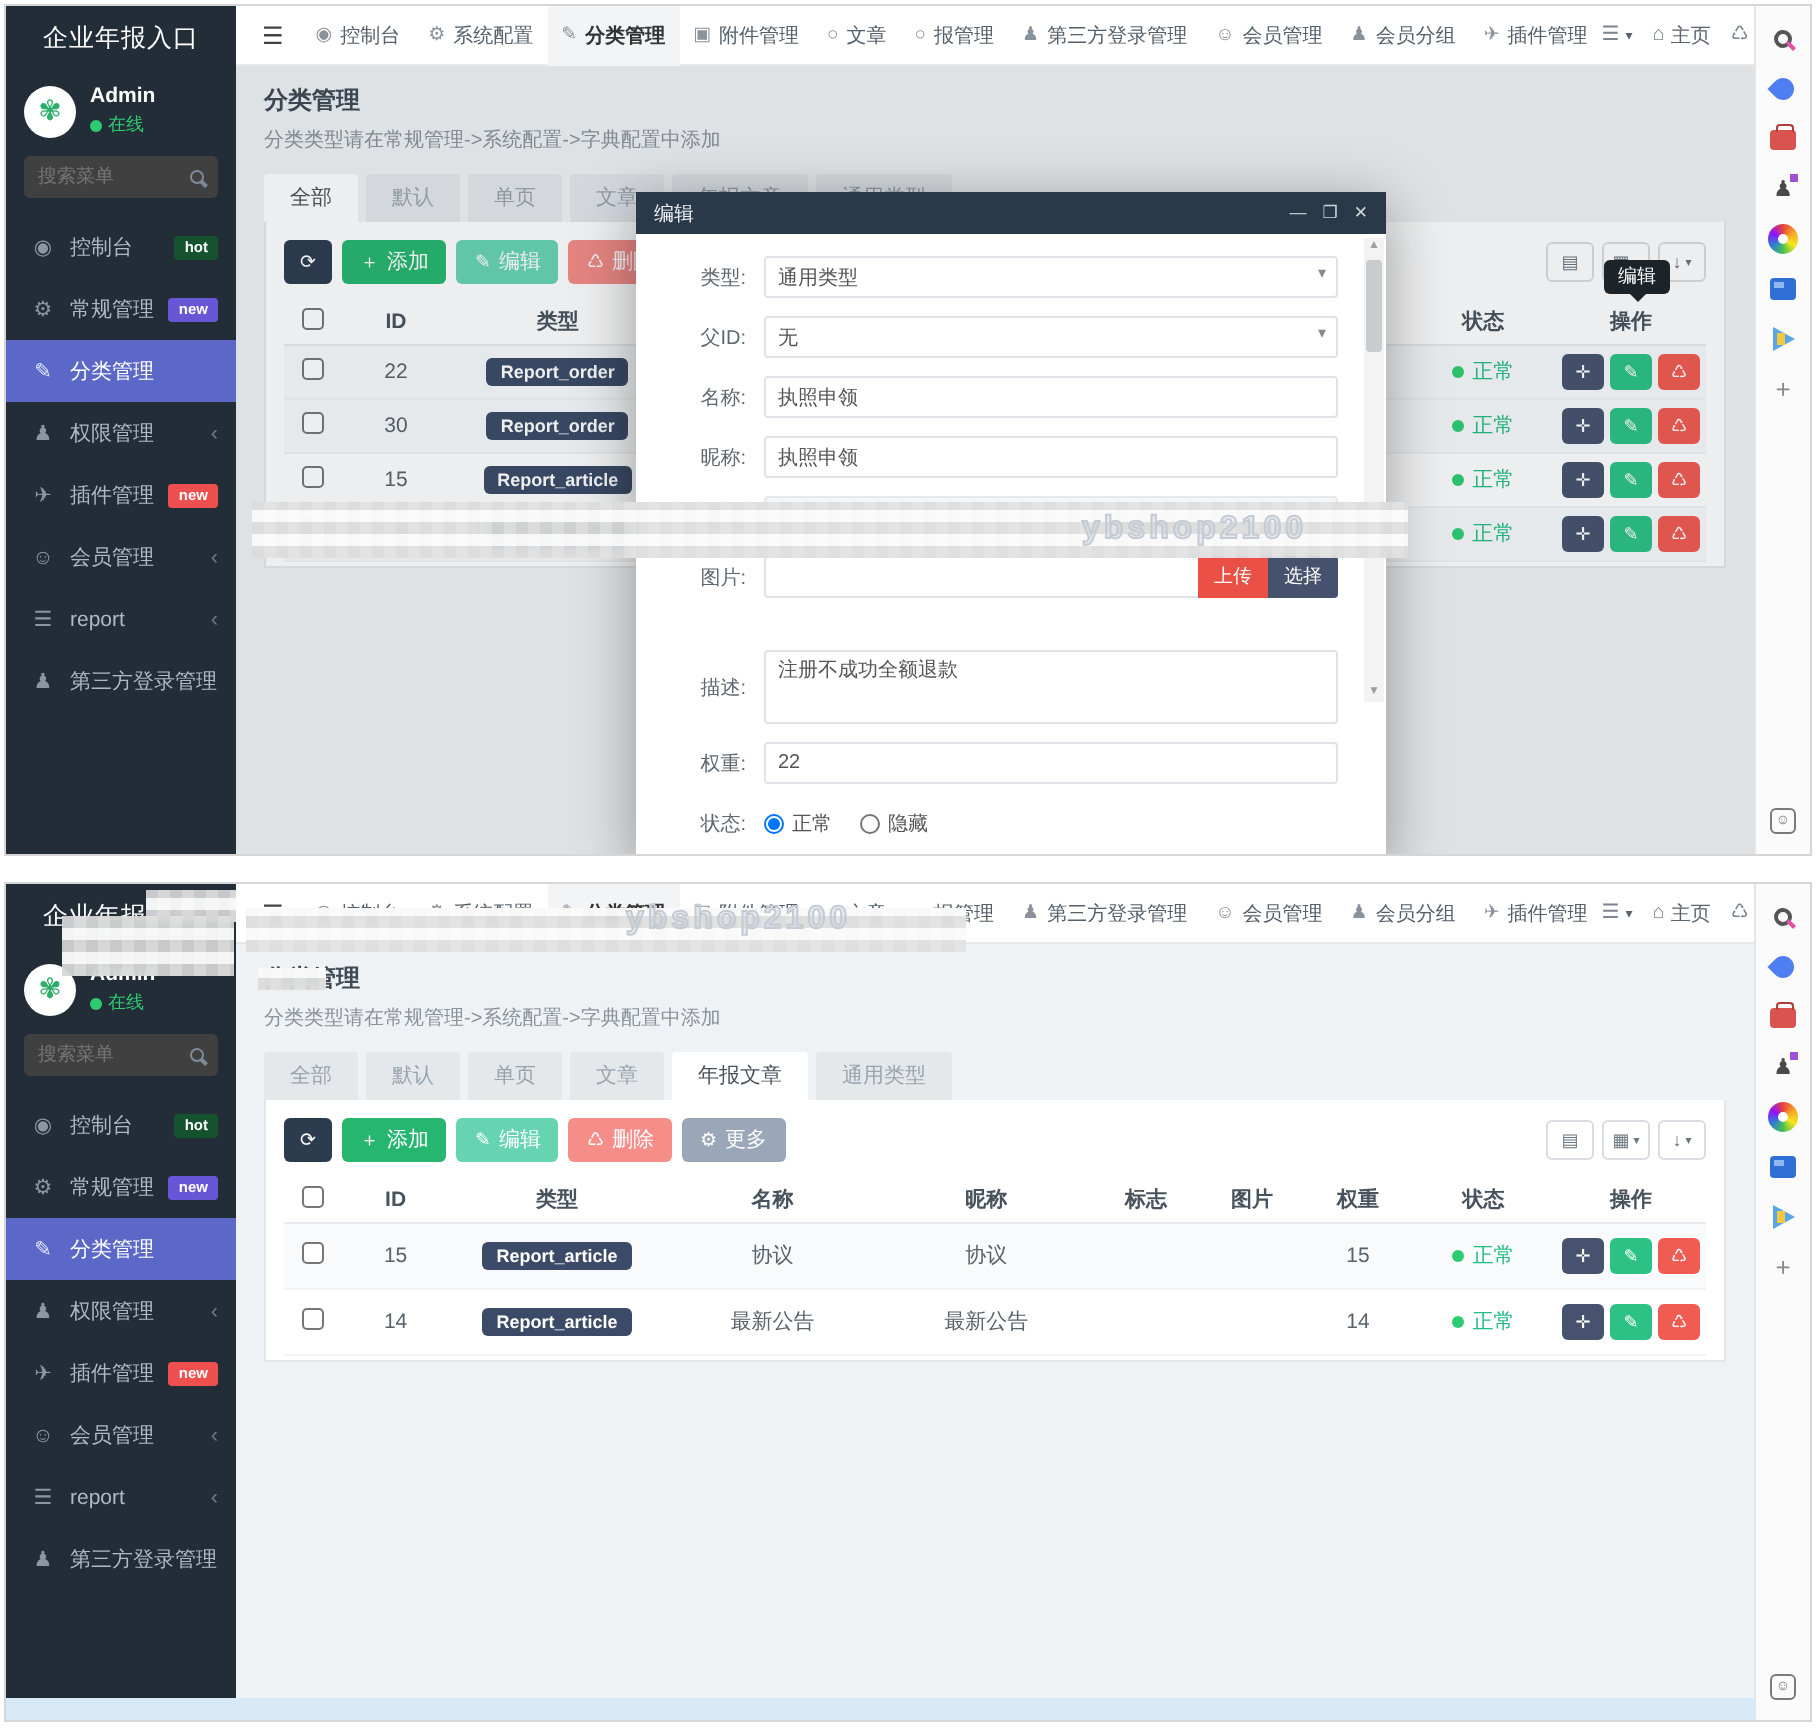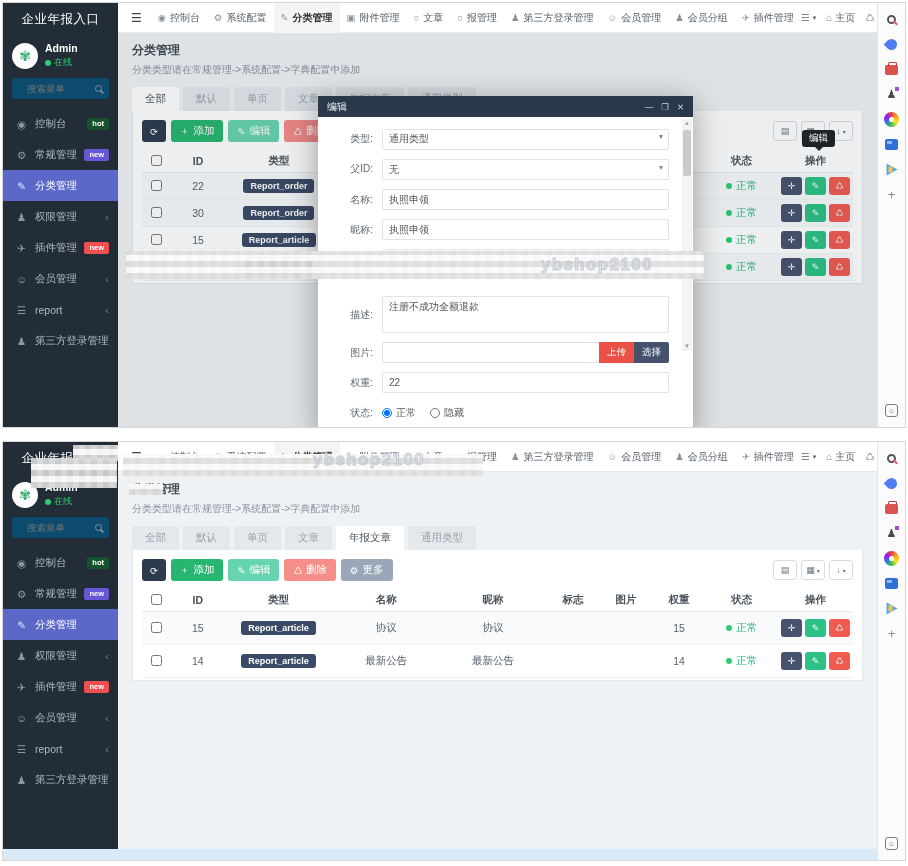--- a/index.html
+++ b/index.html
@@ -8,21 +8,21 @@
 #shot-top{height:426px;margin-bottom:13px}
 #shot-bottom{height:420px}
 
 .sidebar{width:115px;background:#222d38;color:#aeb9c2;flex:none;font-size:10.5px;display:flex;flex-direction:column;z-index:2}
 .brand{height:32px;line-height:32px;text-align:center;color:#fff;font-size:12.5px;letter-spacing:.5px}
 .userblk{display:flex;align-items:center;padding:7px 9px 6px;gap:7px}
 .avatar{width:26px;height:26px;border-radius:50%;background:#fff;display:flex;align-items:center;justify-content:center;color:#2fae6b;font-size:14px;flex:none}
 .uname{color:#fff;font-weight:bold;font-size:10.5px;line-height:12px}
 .ustatus{color:#2ecc71;font-size:9px;display:flex;gap:3px;align-items:center;margin-top:2px}
 .gdot{width:6px;height:6px;border-radius:50%;background:#2ecc71;flex:none}
-.sidesearch{margin:3px 9px 9px;background:#0c4a6e;border-radius:3px;height:21px;display:flex;align-items:center;padding:0 7px;justify-content:flex-end}
+.sidesearch{margin:3px 9px 9px;background:#404040;border-radius:3px;height:21px;display:flex;align-items:center;padding:0 7px;justify-content:space-between}
 .sidesearch input{background:none;border:none;color:#8d9aa6;font-size:9.5px;width:68px;outline:none;font-family:inherit}
 .mag{width:7px;height:7px;border:1.5px solid #7e8b97;border-radius:50%;position:relative;flex:none}
 .mag::after{content:"";position:absolute;width:4px;height:1.5px;background:#7e8b97;transform:rotate(45deg);right:-3px;bottom:-1px}
 .menu{flex:1}
 .mitem{height:31px;display:flex;align-items:center;padding:0 9px 0 12px;gap:7px;cursor:pointer;white-space:nowrap}
 .mitem .ic{width:13px;text-align:center;font-size:10.5px;color:#8a97a2;flex:none}
 .mitem.active{background:#5b68c8;color:#fff}
 .mitem.active .ic{color:#e2e6ff}
 .mbadge{margin-left:auto;font-size:7.5px;color:#fff;padding:1px 5px 2px;border-radius:2px;font-weight:bold}
 .b-blue{background:#14532d}.b-purple{background:#6757d6}.b-red{background:#ee4f4f}
@@ -421,32 +421,32 @@
           <span class="fctl">
               <input class="inp" value="执照申领" style="">
             </span>
           </div>
         <div class="frow">
             <span class="flabel">标志:</span>
           <span class="fctl">
               <input class="inp gray" style="">
             </span>
           </div>
-        <div class="frow" style="margin-top:26px">
-            <span class="flabel">描述:</span>
-          <span class="fctl">
-              <textarea class="inp" style="">注册不成功全额退款</textarea>
-            </span>
-          </div>
         <div class="frow">
             <span class="flabel">图片:</span>
           <span class="fctl imgrow">
               <input class="inp" style="">
               <button class="abtn a-upload">上传</button>
               <button class="abtn a-choose">选择</button>
+            </span>
+          </div>
+        <div class="frow" style="margin-top:26px">
+            <span class="flabel">描述:</span>
+          <span class="fctl">
+              <textarea class="inp" style="">注册不成功全额退款</textarea>
             </span>
           </div>
         <div class="frow">
             <span class="flabel">权重:</span>
           <span class="fctl">
               <input class="inp" value="22" style="">
             </span>
           </div>
         <div class="frow">
             <span class="flabel">状态:</span>

